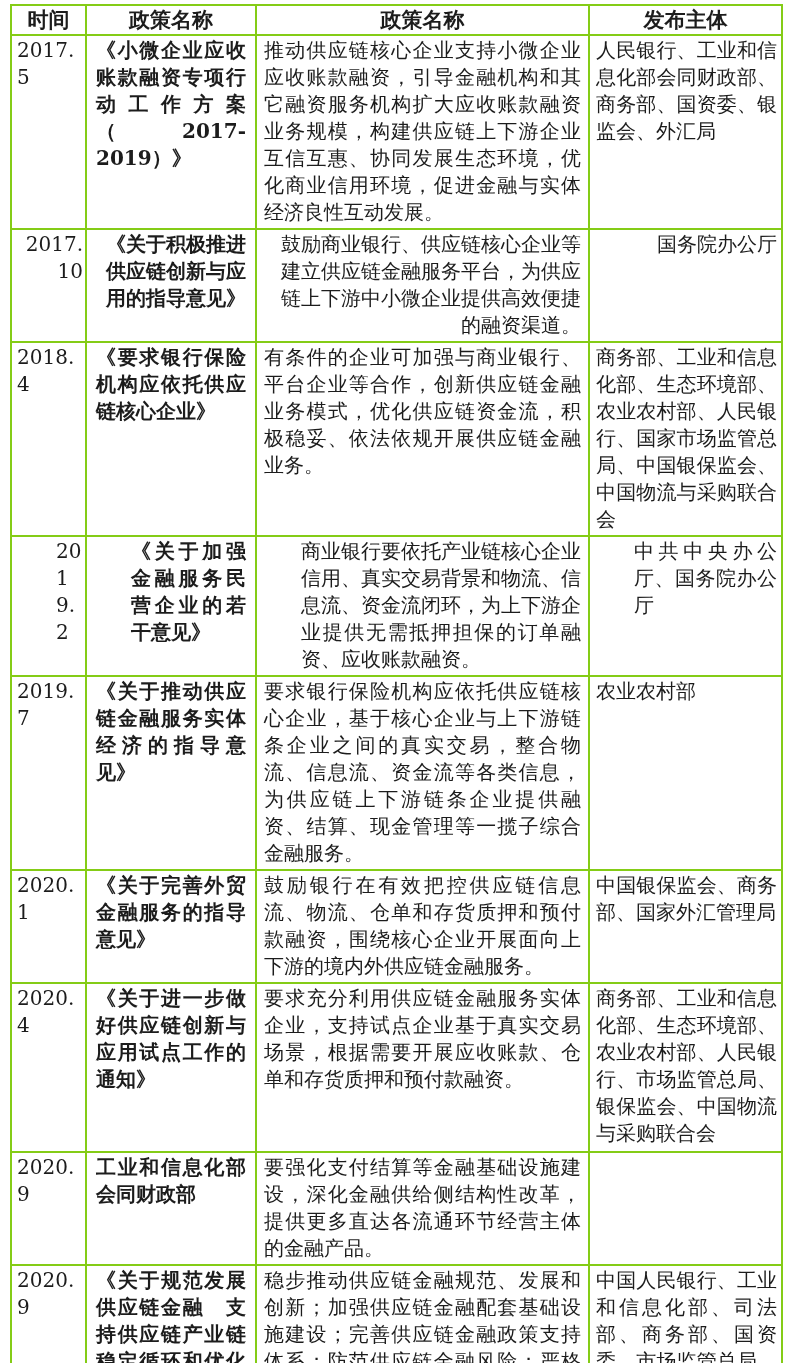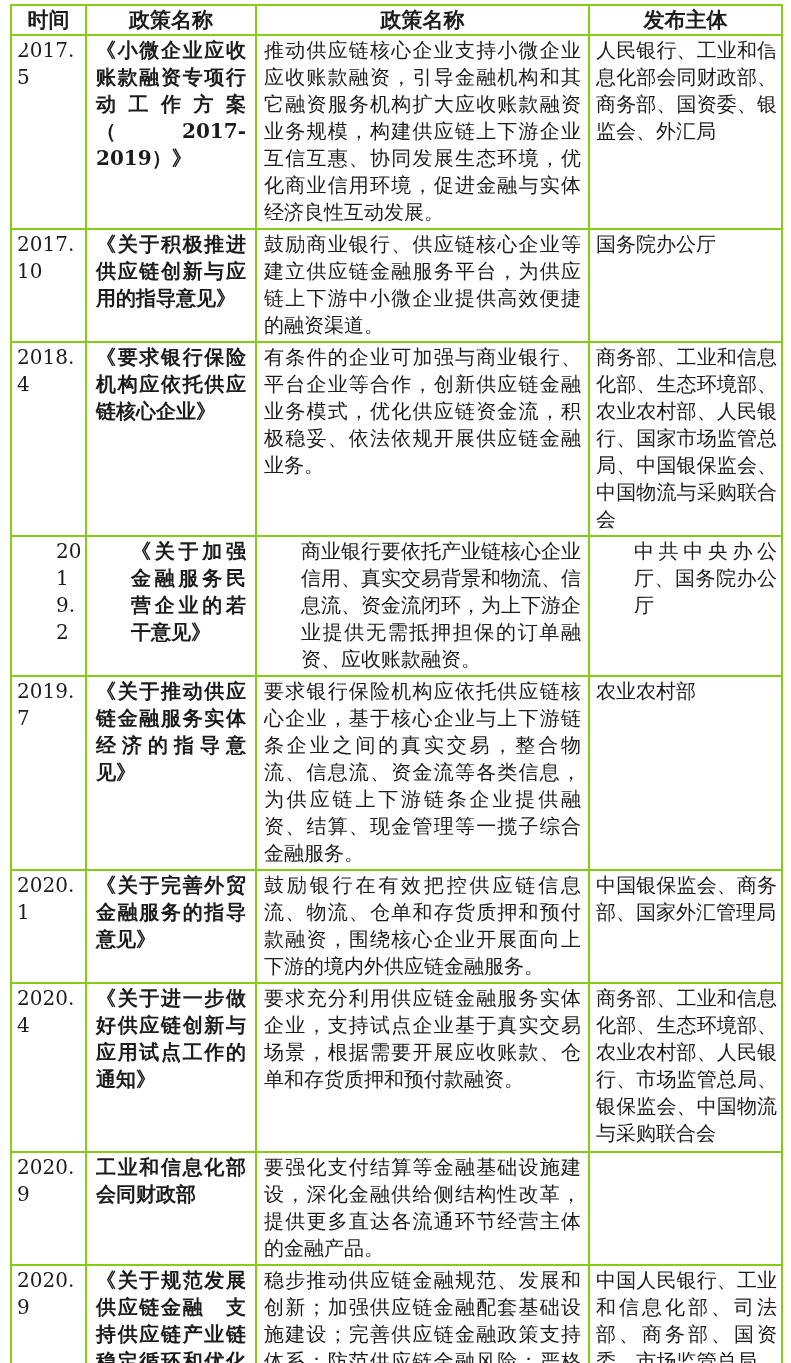--- a/index.html
+++ b/index.html
@@ -53,22 +53,22 @@
   }
   td.cell-content {
     text-align: justify;
   }
   td.cell-publisher {
     text-align: justify;
     padding-left: 6px;
     padding-right: 4px;
   }
   
-  tbody tr:nth-child(1) td { height: 185px; border-radius: 32px; }
-  tbody tr:nth-child(2) td { height: 104px; }
+  tbody tr:nth-child(1) td { height: 185px; }
+  tbody tr:nth-child(2) td { height: 104px; text-align: right; }
   tbody tr:nth-child(3) td { height: 183px; }
   tbody tr:nth-child(4) td { height: 135px; padding-left: 44px; }
   tbody tr:nth-child(5) td { height: 184px; }
   tbody tr:nth-child(6) td { height: 102px; }
   tbody tr:nth-child(7) td { height: 164px; border-radius: 22px; }
   tbody tr:nth-child(8) td { height: 106px; }
   tbody tr:nth-child(9) td { height: 126px; }
 </style>
 </head>
 <body>

